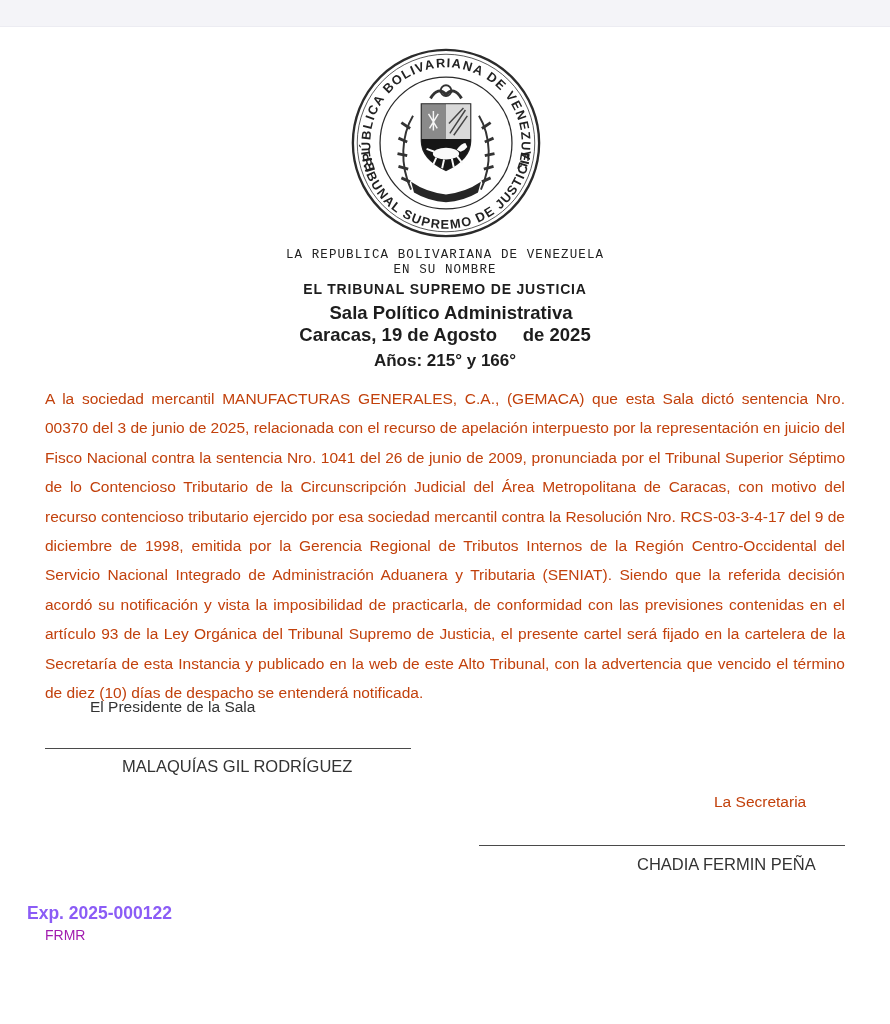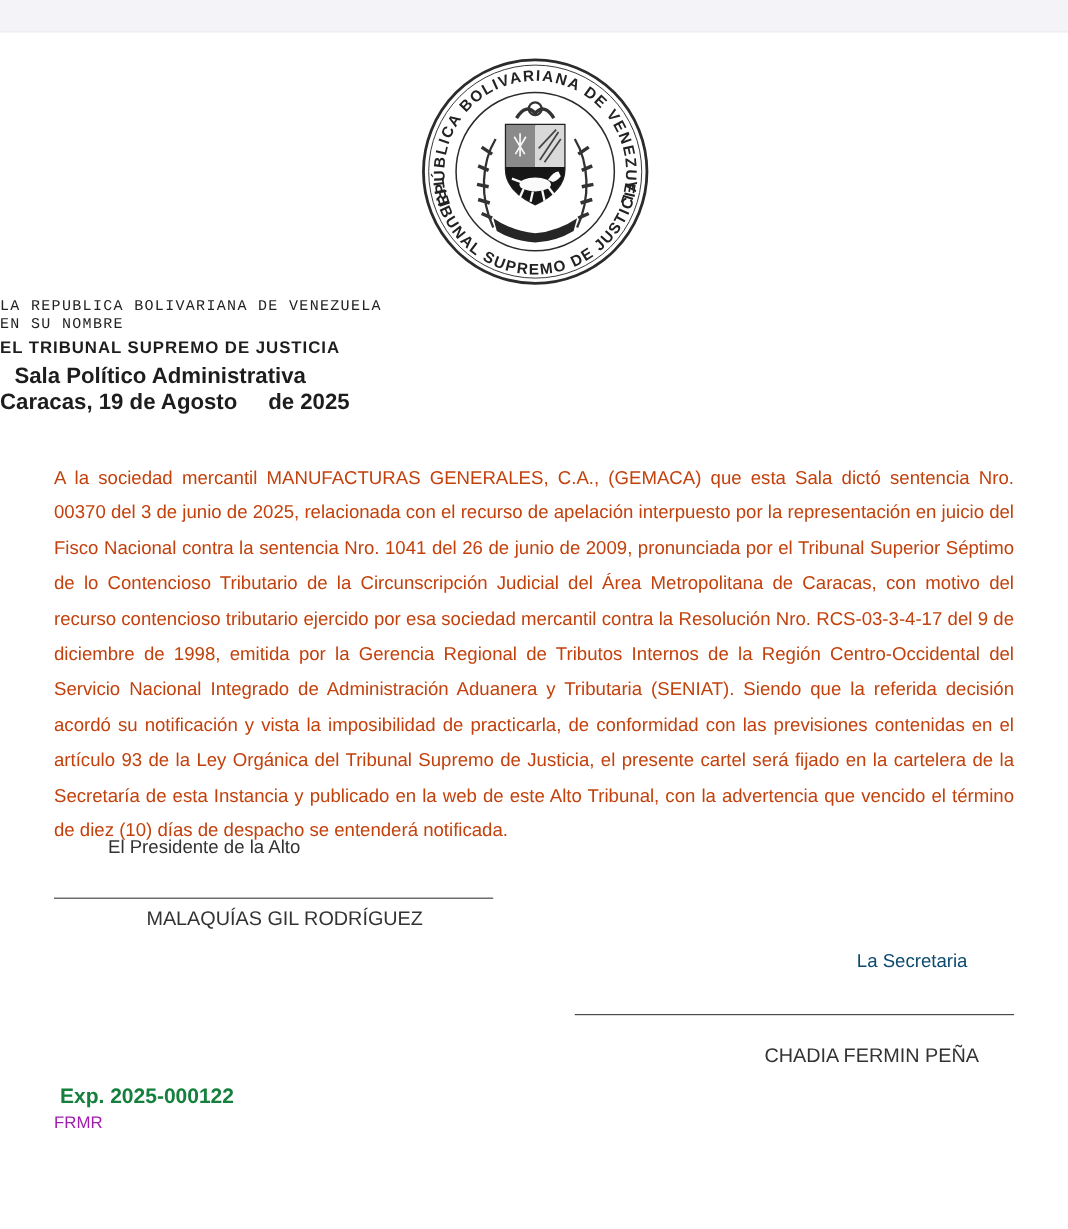--- a/index.html
+++ b/index.html
@@ -16,39 +16,39 @@
     background:#f4f4f8;border-bottom:1px solid #ececf2;
   }
   .seal{
     position:absolute;left:349px;top:46px;width:194px;height:194px;
   }
   .seal-text{
     font-family:"Liberation Sans",sans-serif;
     font-weight:bold;font-size:13.2px;letter-spacing:1.4px;fill:#222;
     text-anchor:middle;
   }
-  .hline{position:absolute;left:0;right:0;text-align:left;white-space:pre;}
+  .hline{position:absolute;left:0;right:0;text-align:center;white-space:pre;}
   .h-mono1{top:248px;font-family:"Liberation Mono",monospace;font-size:12.5px;letter-spacing:1.1px;color:#222;}
   .h-mono2{top:263px;font-family:"Liberation Mono",monospace;font-size:12.5px;letter-spacing:1.1px;color:#222;}
   .h-bold-caps{top:281px;font-size:14px;font-weight:bold;letter-spacing:0.8px;color:#1d1d1d;}
   .h-sala{top:302px;font-size:18.5px;font-weight:bold;color:#1d1d1d;margin-left:12px;}
   .h-city{top:324px;font-size:18.5px;font-weight:bold;color:#1d1d1d;}
   .h-anios{top:351px;font-size:17px;font-weight:bold;color:#1d1d1d;}
   .body-par{
     position:absolute;left:45px;top:384px;width:800px;
     font-size:15.5px;line-height:29.4px;text-align:justify;color:#c2410c;
   }
   .pres-title{position:absolute;left:90px;top:698px;font-size:15.5px;color:#333;}
   .sig-line{position:absolute;height:0;border-top:1.4px solid #4a4a4a;}
   .sig-line-president{left:45px;top:748px;width:366px;}
   .sig-line-secretary{left:479px;top:845px;width:366px;}
   .pres-name{position:absolute;left:90px;top:757px;font-size:16.5px;color:#333;margin-left:32px;}
-  .secr-title{position:absolute;left:714px;top:793px;font-size:15.5px;color:#0c4a6e;}
-  .secr-name{position:absolute;left:637px;top:855px;font-size:16.5px;color:#333;margin-top:16px;}
-  .exp{position:absolute;left:50px;top:903px;font-size:17.5px;font-weight:bold;color:#15803d;}
+  .secr-title{position:absolute;left:714px;top:793px;font-size:15.5px;color:#c2410c;}
+  .secr-name{position:absolute;left:637px;top:855px;font-size:16.5px;color:#333;}
+  .exp{position:absolute;left:27px;top:903px;font-size:17.5px;font-weight:bold;color:#8b5cf6;}
   .frmr{position:absolute;left:45px;top:927px;font-size:14px;color:#a21caf;}
 </style>
 </head>
 <body>
 
 <div class="page">
 
   <div class="top-band"></div>
 
   <svg class="seal" viewBox="0 0 200 200">
@@ -92,24 +92,25 @@
 
       <path d="M64,140 q16,11 36,13 q20,-2 36,-13 l-3,11 q-15,9 -33,10 q-18,-1 -33,-10 z" fill="#262626"></path>
     </g>
   </svg>
 
   <div class="hline h-mono1">LA REPUBLICA BOLIVARIANA DE VENEZUELA</div>
   <div class="hline h-mono2">EN SU NOMBRE</div>
   <div class="hline h-bold-caps">EL TRIBUNAL SUPREMO DE JUSTICIA</div>
   <div class="hline h-sala">Sala Político Administrativa</div>
   <div class="hline h-city">Caracas, 19 de Agosto     de 2025</div>
+  <div class="hline h-anios">Años: 215° y 166°</div>
 
   <div class="body-par">A la sociedad mercantil MANUFACTURAS GENERALES, C.A., (GEMACA) que esta Sala dictó sentencia Nro. 00370 del 3 de junio de 2025, relacionada con el recurso de apelación interpuesto por la representación en juicio del Fisco Nacional contra la sentencia Nro. 1041 del 26 de junio de 2009, pronunciada por el Tribunal Superior Séptimo de lo Contencioso Tributario de la Circunscripción Judicial del Área Metropolitana de Caracas, con motivo del recurso contencioso tributario ejercido por esa sociedad mercantil contra la Resolución Nro. RCS-03-3-4-17 del 9 de diciembre de 1998, emitida por la Gerencia Regional de Tributos Internos de la Región Centro-Occidental del Servicio Nacional Integrado de Administración Aduanera y Tributaria (SENIAT). Siendo que la referida decisión acordó su notificación y vista la imposibilidad de practicarla, de conformidad con las previsiones contenidas en el artículo 93 de la Ley Orgánica del Tribunal Supremo de Justicia, el presente cartel será fijado en la cartelera de la Secretaría de esta Instancia y publicado en la web de este Alto Tribunal, con la advertencia que vencido el término de diez (10) días de despacho se entenderá notificada.</div>
 
-  <div class="pres-title">El Presidente de la Alto</div>
+  <div class="pres-title">El Presidente de la Sala</div>
   <div class="sig-line sig-line-president"></div>
   <div class="pres-name">MALAQUÍAS GIL RODRÍGUEZ</div>
 
   <div class="secr-title">La Secretaria</div>
   <div class="sig-line sig-line-secretary"></div>
   <div class="secr-name">CHADIA FERMIN PEÑA</div>
 
   <div class="exp">Exp. 2025-000122</div>
   <div class="frmr">FRMR</div>
 

